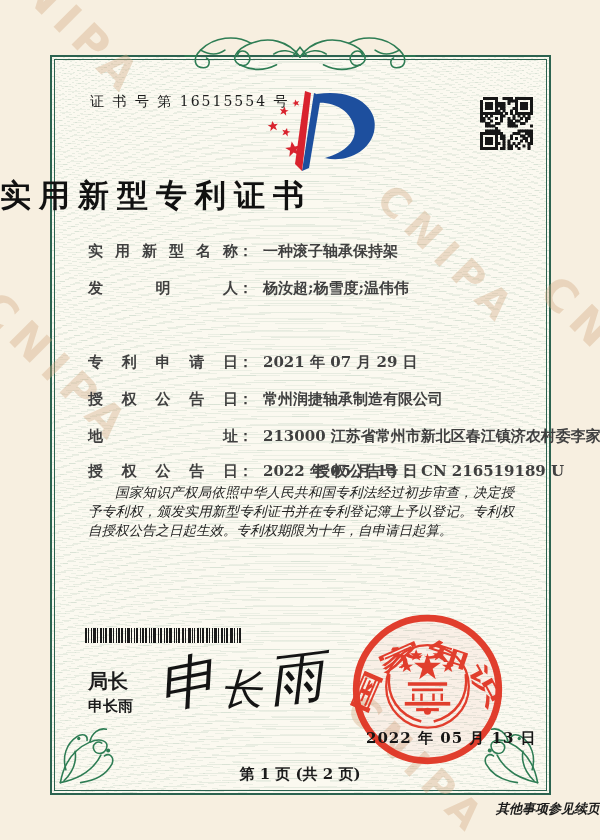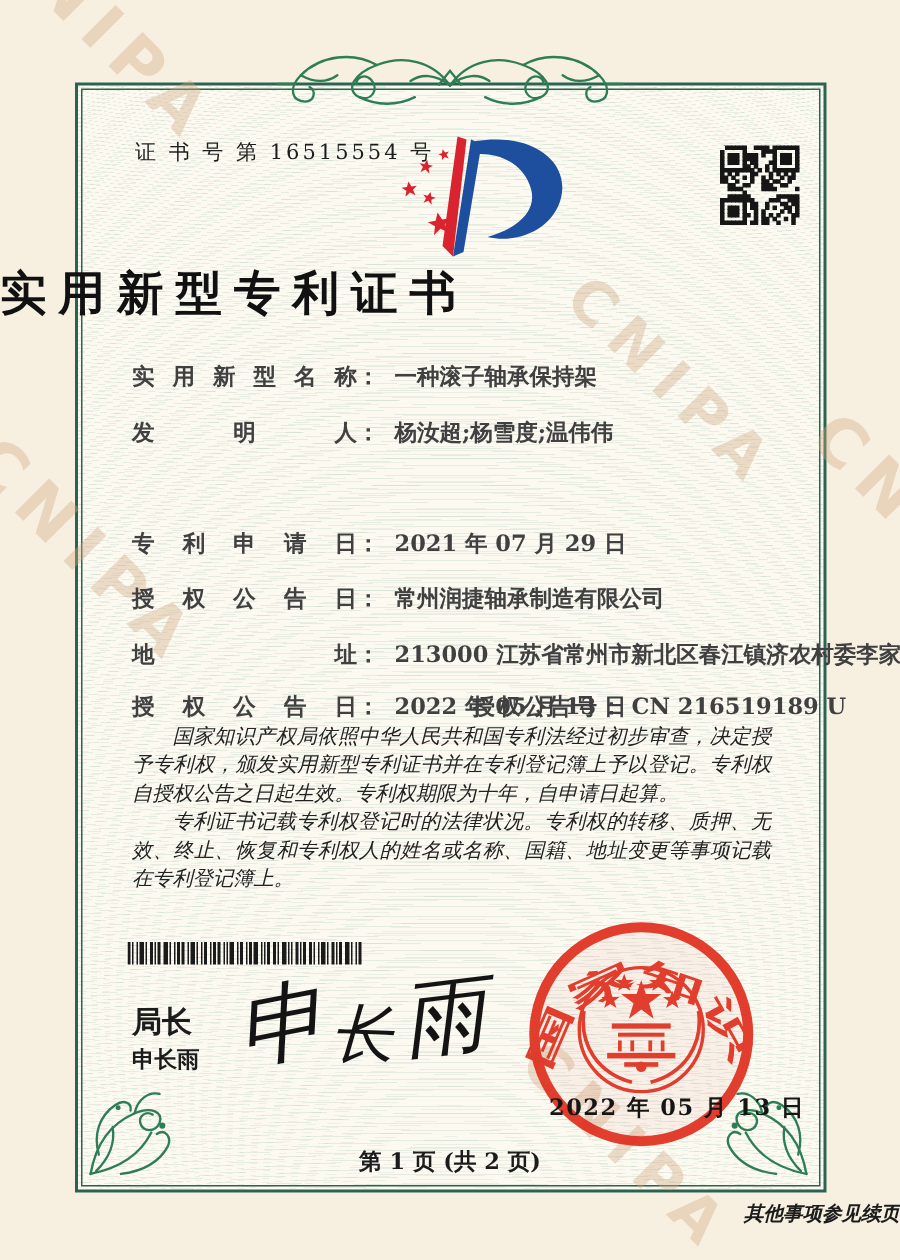--- a/index.html
+++ b/index.html
@@ -40,21 +40,21 @@
     text-align:left;font-size:31px;font-weight:700;letter-spacing:8px;color:#111;
   }
   .frow{position:absolute;left:88px;z-index:3;font-size:15px;font-weight:600;white-space:nowrap;color:#404040;}
   .flabel{display:inline-block;width:150px;text-align:justify;text-align-last:justify;}
   .fvalue{margin-left:10px;}
   .fpair2{position:absolute;left:227px;top:0;}
   .fpair2 .flabel2{letter-spacing:2px;}
   .fpair2 .fvalue{margin-left:6px;}
   .paras{
     position:absolute;left:88px;top:483px;width:426px;z-index:3;
-    font-size:13.5px;line-height:19px;text-align:justify;font-style:italic;color:#222;font-family:Liberation Mono, monospace;
+    font-size:13.5px;line-height:19px;text-align:justify;font-style:italic;color:#222;
   }
   .paras p{margin:0;text-indent:2em;}
   .barcode{position:absolute;left:85px;top:627px;z-index:3;}
   .director-title{position:absolute;left:88px;top:668px;z-index:3;font-size:20px;font-weight:700;font-family:"DejaVu Sans","Liberation Sans",sans-serif;}
   .director-name{position:absolute;left:88px;top:697px;z-index:3;font-size:15px;font-weight:700;font-family:"DejaVu Sans","Liberation Sans",sans-serif;}
   .signature{
     position:absolute;left:158px;top:642px;z-index:4;
     font-style:italic;color:#141414;transform:rotate(-3deg);white-space:nowrap;
   }
   .signature .s1{font-size:58px;display:inline-block;transform:rotate(-8deg);}
@@ -158,21 +158,20 @@
   </div>
   <div class="frow" style="top:462px;width:426px;">
     <span class="flabel">授权公告日</span><span>：</span><span class="fvalue">2022 年 05 月 13 日</span>
     <span class="fpair2">
       <span class="flabel2">授权公告号</span><span>：</span><span class="fvalue">CN 216519189 U</span>
     </span>
   </div>
 
   <div class="paras">
     <p>国家知识产权局依照中华人民共和国专利法经过初步审查，决定授予专利权，颁发实用新型专利证书并在专利登记簿上予以登记。专利权自授权公告之日起生效。专利权期限为十年，自申请日起算。</p>
-    <p>专利证书记载专利权登记时的法律状况。专利权的转移、质押、无效、终止、恢复和专利权人的姓名或名称、国籍、地址变更等事项记载在专利登记簿上。</p>
   </div>
 
   <svg class="barcode" width="158" height="17">
       <rect x="0" y="1" width="2" height="15" fill="#1a1a1a"></rect>
       <rect x="3" y="1" width="1" height="15" fill="#1a1a1a"></rect>
       <rect x="6" y="1" width="1" height="15" fill="#1a1a1a"></rect>
       <rect x="8" y="1" width="3" height="15" fill="#1a1a1a"></rect>
       <rect x="12" y="1" width="1" height="15" fill="#1a1a1a"></rect>
       <rect x="15" y="1" width="2" height="15" fill="#1a1a1a"></rect>
       <rect x="18" y="1" width="1" height="15" fill="#1a1a1a"></rect>

